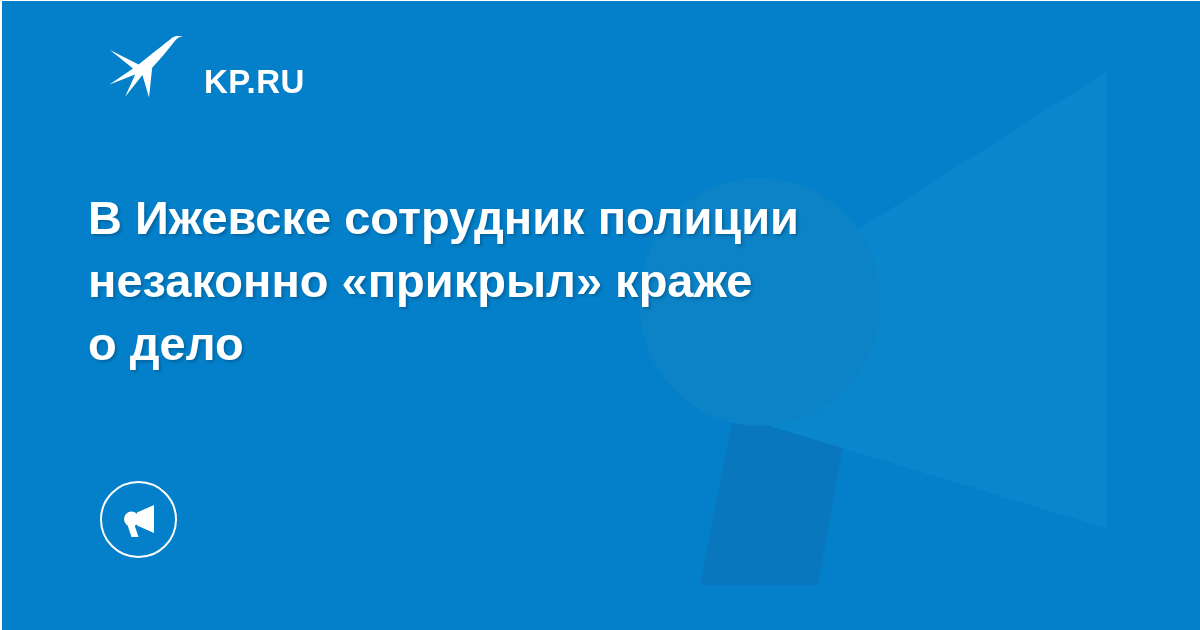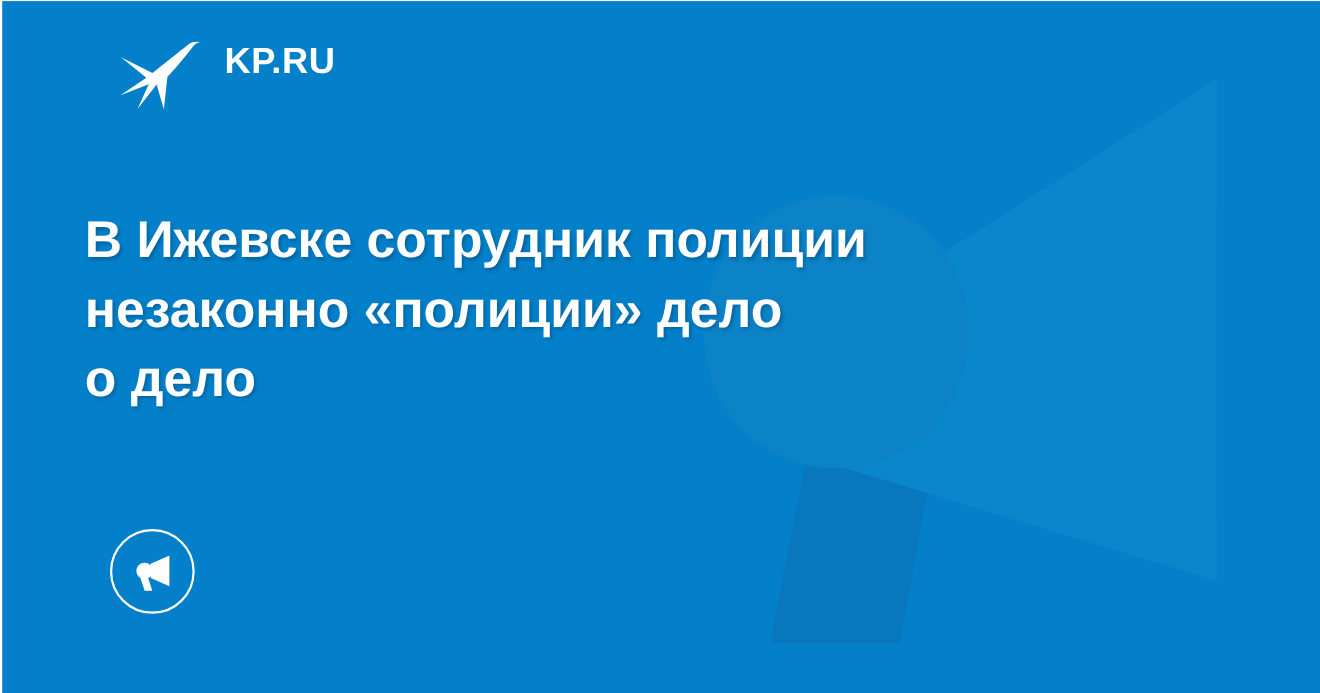--- a/index.html
+++ b/index.html
@@ -43,21 +43,21 @@
     pointer-events: none;
   }
 
   
   #brand {
     position: absolute;
     left: 108px;
     top: 38px;
     height: 60px;
     display: flex;
-    align-items: flex-start;
+    align-items: flex-end;
     z-index: 4;
   }
   #brand-bird {
     width: 76px;
     height: 62px;
     display: block;
     flex: 0 0 auto;
   }
   #brand-name {
     margin-left: 20px;
@@ -65,21 +65,21 @@
     font-size: 33px;
     font-weight: bold;
     letter-spacing: 0.5px;
     line-height: 1;
     white-space: nowrap;
   }
 
   
   #headline {
     position: absolute;
-    left: 77px;
+    left: 88px;
     top: 186px;
     width: 940px;
     z-index: 4;
     color: #ffffff;
     font-size: 47px;
     font-weight: bold;
     line-height: 63px;
     letter-spacing: 0px;
     text-shadow: 2px 2px 3px rgba(0, 52, 92, 0.35);
   }
@@ -142,21 +142,21 @@
         L44.2,31.8
         C52.5,23.0 60.5,13.2 66.4,5.6
         C69.2,2.0 71.5,0.4 74.6,0.2
         C71.0,-0.4 66.8,-0.4 63.5,2.2 Z"></path>
     </svg>
     <span id="brand-name">KP.RU</span>
   </div>
 
   <div id="headline">
     <span class="hl-line">В Ижевске сотрудник полиции</span>
-    <span class="hl-line">незаконно «полиции» дело</span>
+    <span class="hl-line">незаконно «прикрыл» краже</span>
     <span class="hl-line">о дело</span>
   </div>
 
   <div id="badge">
     <svg viewBox="0 0 42 42">
 
       <polygon fill="#ffffff" points="36,6 36,34 19,26.5 19,13.5"></polygon>
 
       <rect fill="#ffffff" x="6" y="12.5" width="15" height="15" rx="7.5" ry="7.5"></rect>
 

